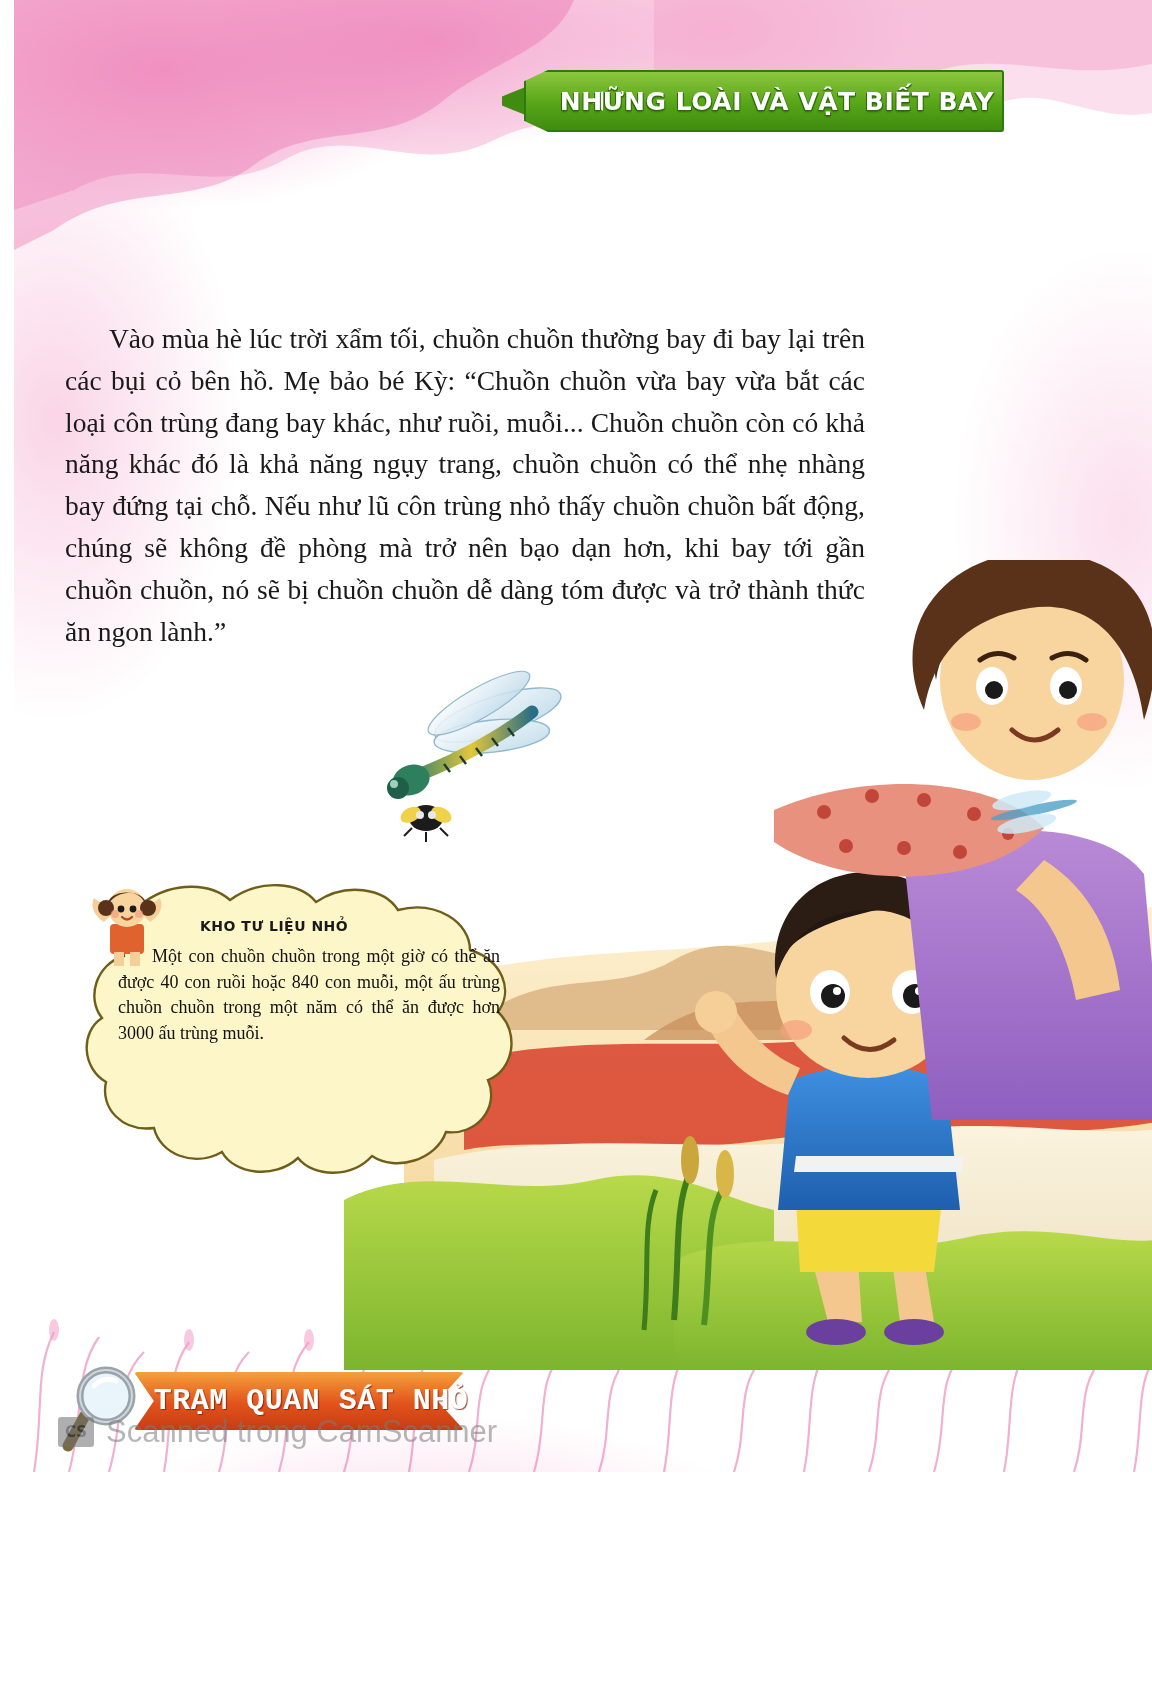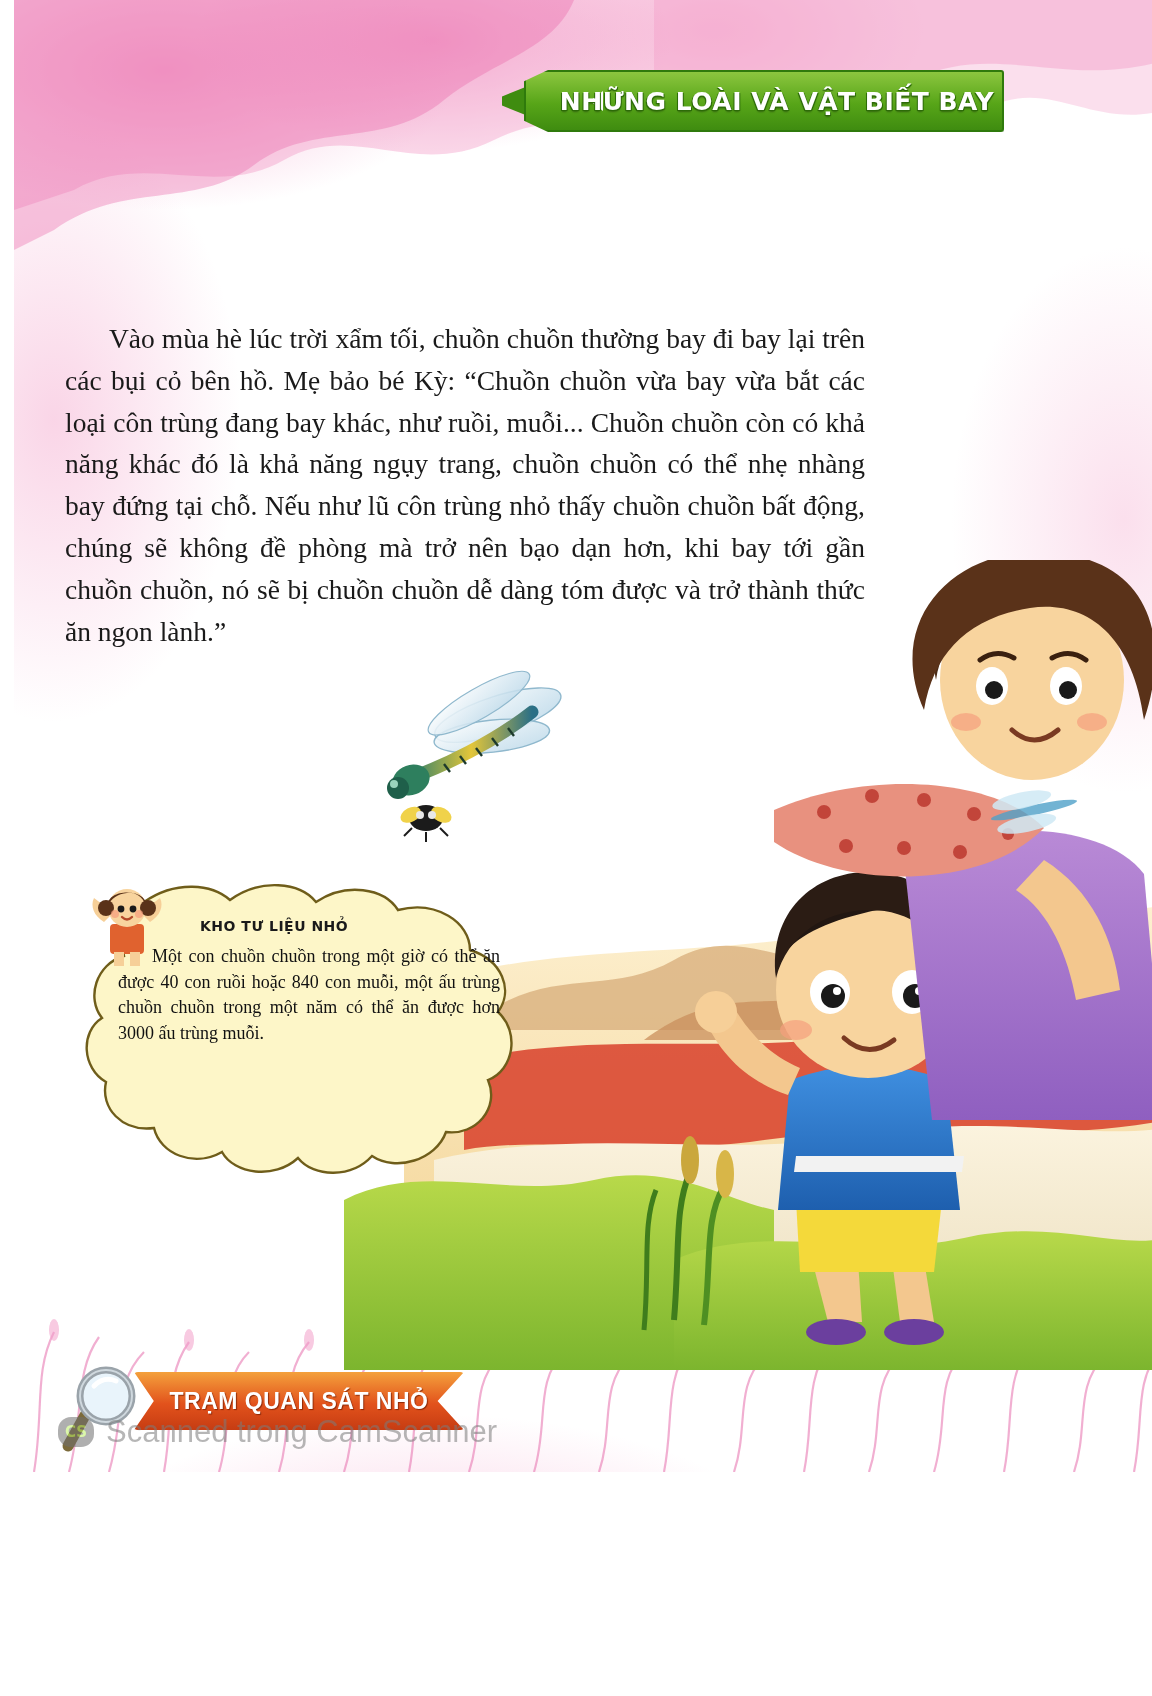--- a/index.html
+++ b/index.html
@@ -185,30 +185,30 @@
     top: 12px;
     width: 330px;
     height: 58px;
     background: linear-gradient(180deg, #f4a13c 0%, #e2521c 55%, #c63c12 100%);
     border-radius: 4px;
     clip-path: polygon(0% 0%, 100% 0%, 92% 50%, 100% 100%, 0% 100%, 6% 50%);
     box-shadow: 0 2px 3px rgba(0,0,0,.2);
   }
   .ribbon-text {
     position: absolute;
-    left: 80px;
+    left: 92px;
     top: 12px;
     width: 330px;
     height: 58px;
     display: flex;
     align-items: center;
     justify-content: center;
-    font-family: Liberation Sans, sans-serif;
+    font-family: Liberation Mono, monospace;
     font-weight: bold;
-    font-size: 23px;
+    font-size: 30px;
     color: #ffffff;
     letter-spacing: .5px;
     text-shadow: 1px 1px 1px rgba(120,30,0,.8);
   }
   .magnifier { position: absolute; left: 0px; top: 0px; width: 110px; height: 100px; }
 
   
   .closing {
     position: absolute;
     left: 75px;
@@ -260,26 +260,26 @@
     left: 44px;
     bottom: 22px;
     display: flex;
     align-items: center;
     gap: 12px;
     opacity: .55;
   }
   .wm-badge {
     width: 36px; height: 30px;
     background: #6f6f6f;
-    color: #bef264;
+    color: #0f172a;
     font-family: "DejaVu Sans", sans-serif;
     font-size: 15px;
     font-weight: bold;
     display: flex; align-items: center; justify-content: center;
-    border-radius: 13px;
+    border-radius: 3px;
   }
   .wm-text {
     font-family: "Liberation Sans", sans-serif;
     font-size: 31px;
     color: #7b7b7b;
   }
 </style>
 </head>
 <body>
 

